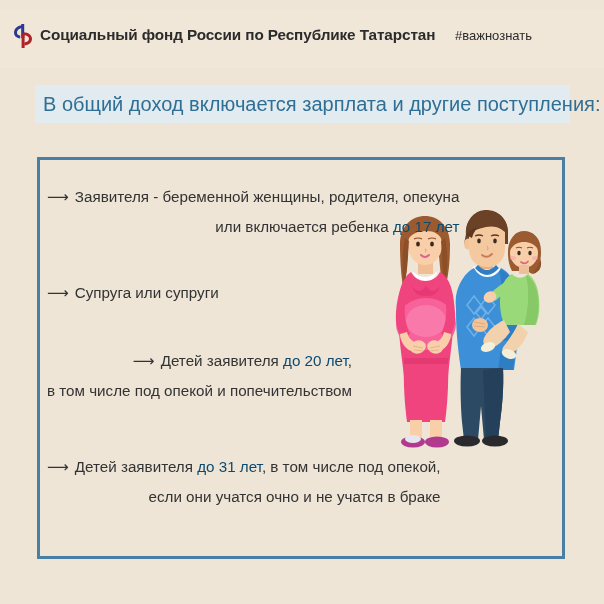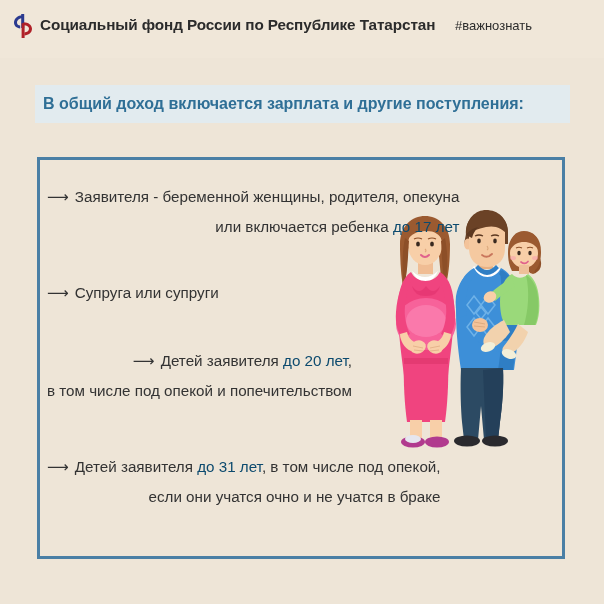--- a/index.html
+++ b/index.html
@@ -7,21 +7,21 @@
     width:604px;height:604px;
     background:#ece3d5;
     font-family:"Liberation Sans","DejaVu Sans",sans-serif;
     overflow:hidden;
     position:relative;
   }
   .page{position:absolute;inset:0;background:#eee5d7;}
 
   
   .header{
-    position:absolute;left:0;top:0;width:604px;height:58px;
+    position:absolute;left:0;top:10px;width:604px;height:58px;
     background:#f0e7d9;
   }
   .logo{
     position:absolute;left:9px;top:12px;width:28px;height:28px;
   }
   .header-title{
     position:absolute;left:40px;top:16px;
     font-size:15.3px;font-weight:bold;color:#2b2b2b;
     letter-spacing:-0.1px;white-space:nowrap;
   }
@@ -31,21 +31,21 @@
   }
 
   
   .banner{
     position:absolute;left:35px;top:85px;width:535px;height:38px;
     background:#e2ebef;
     display:flex;align-items:center;
   }
   .banner-text{
     padding-left:8px;
-    font-size:16px;color:#2f6f96;font-weight:bold;white-space:nowrap;
+    font-size:20px;color:#2f6f96;font-weight:normal;white-space:nowrap;
   }
 
   
   .box{
     position:absolute;left:37px;top:157px;width:528px;height:402px;
     border:3px solid #4a7fa5;
     background:transparent;
     box-sizing:border-box;
   }
 

